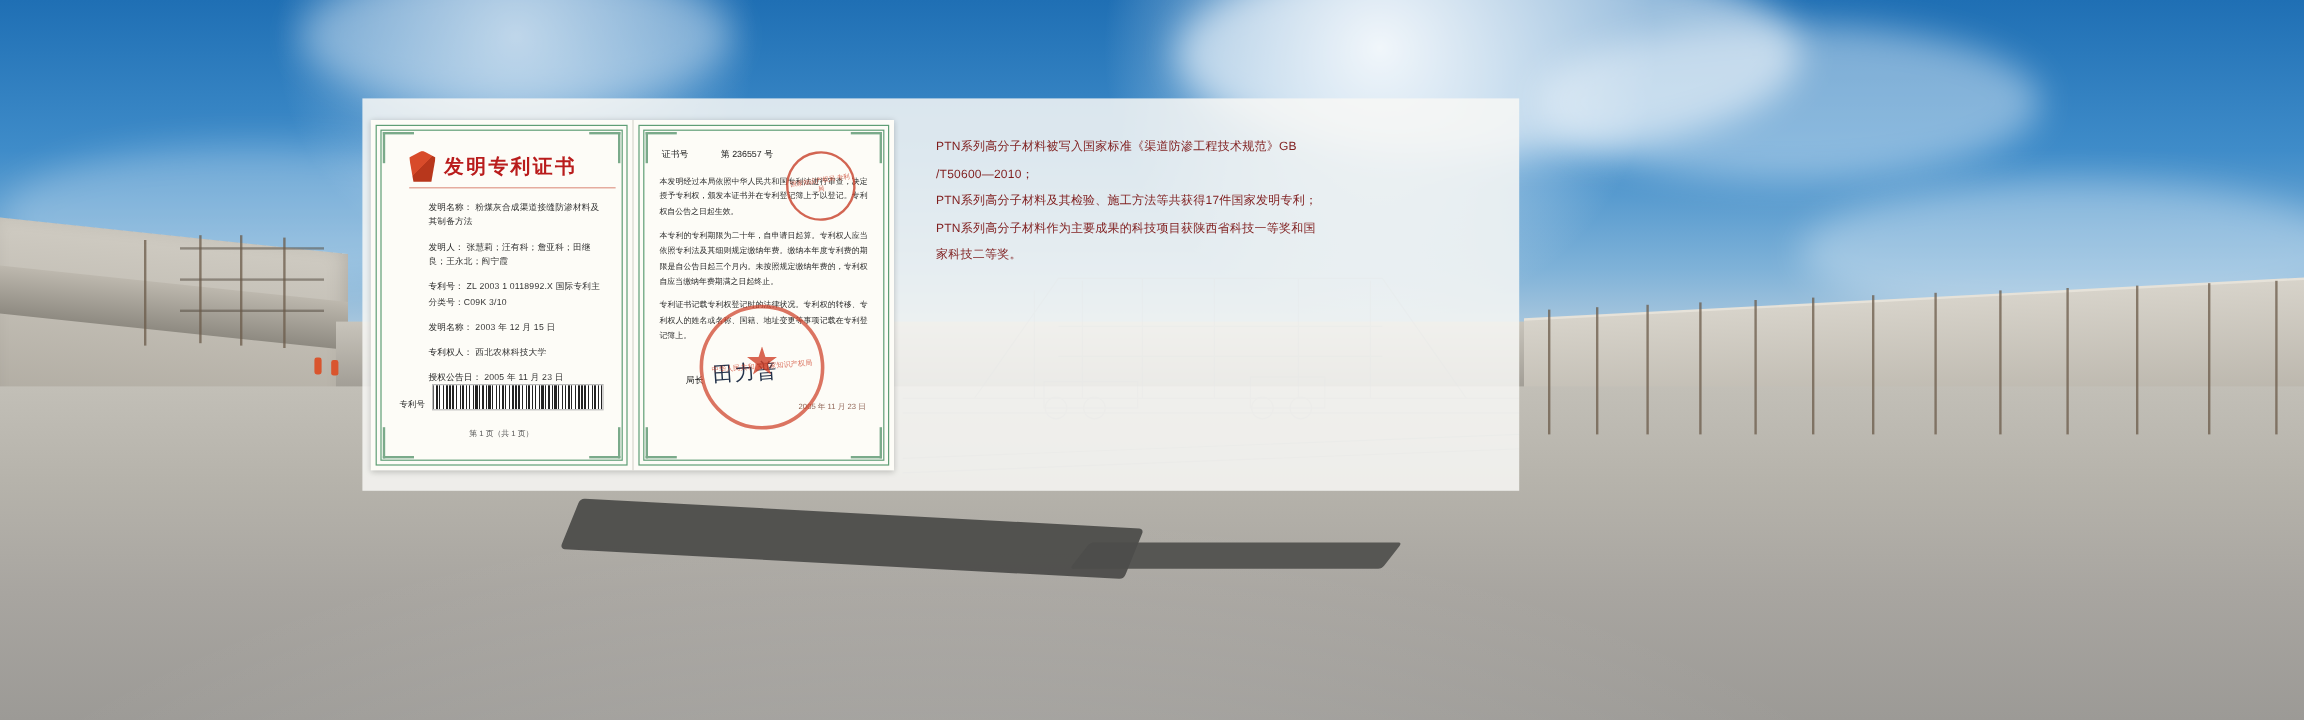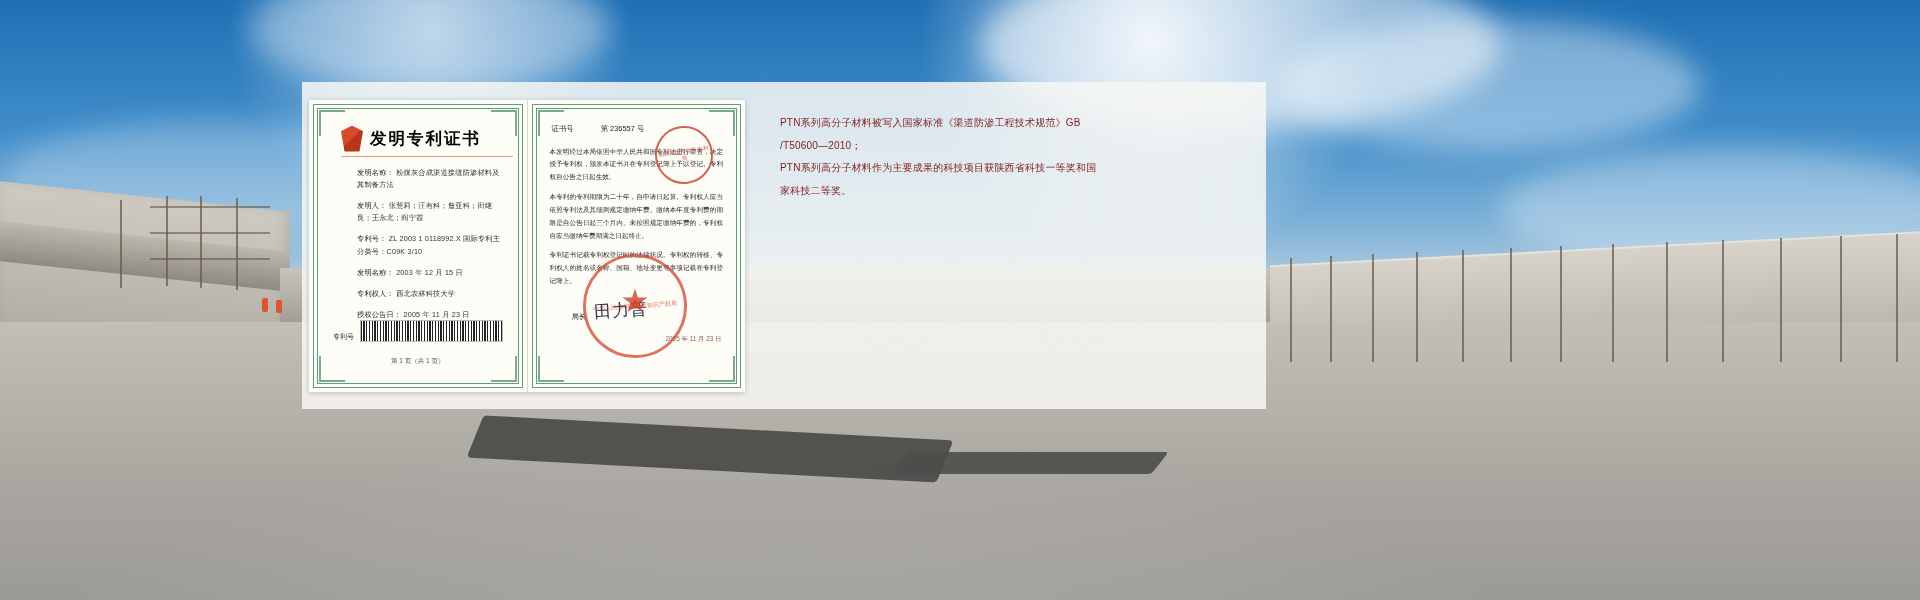--- a/index.html
+++ b/index.html
@@ -145,21 +145,21 @@
 
   .cert-inner { position: absolute; inset: 20px 18px 16px 18px; }
 
   .cert-title-row { display: flex; align-items: center; gap: 7px; margin: 6px 0 0 14px; }
   .emblem-mini {
     width: 22px; height: 26px;
     background: linear-gradient(135deg, #d84b2a 0 48%, #b8371c 48% 100%);
     clip-path: polygon(50% 0%, 100% 22%, 84% 100%, 16% 100%, 0% 22%);
   }
   .cert-title {
-    color: #000000; font-size: 16.5px; font-weight: bold; letter-spacing: 2px;
+    color: #b91c1c; font-size: 16.5px; font-weight: bold; letter-spacing: 2px;
   }
   .title-underline {
     margin: 4px 0 10px 14px; width: 172px; height: 1px; background: #c2381f; opacity: .5;
   }
 
   .field-list { margin: 6px 2px 0 6px; }
   .field {
     font-size: 7.2px; color: #2c2c2c; line-height: 1.7;
     margin-bottom: 9px; letter-spacing: .2px; margin-left: 24px;
   }
@@ -383,18 +383,19 @@
             <div class="seal-star" style="right:79px; bottom:61px;"></div>
           </div>
         </div>
 
       </div>
     </div>
 
     <div class="text-side">
       <p>PTN系列高分子材料被写入国家标准《渠道防渗工程技术规范》GB
 /T50600—2010；</p>
+      <p>PTN系列高分子材料及其检验、施工方法等共获得17件国家发明专利；</p>
       <p>PTN系列高分子材料作为主要成果的科技项目获陕西省科技一等奖和国
 家科技二等奖。</p>
     </div>
 
   </div>
 </div>
 
 </body></html>

